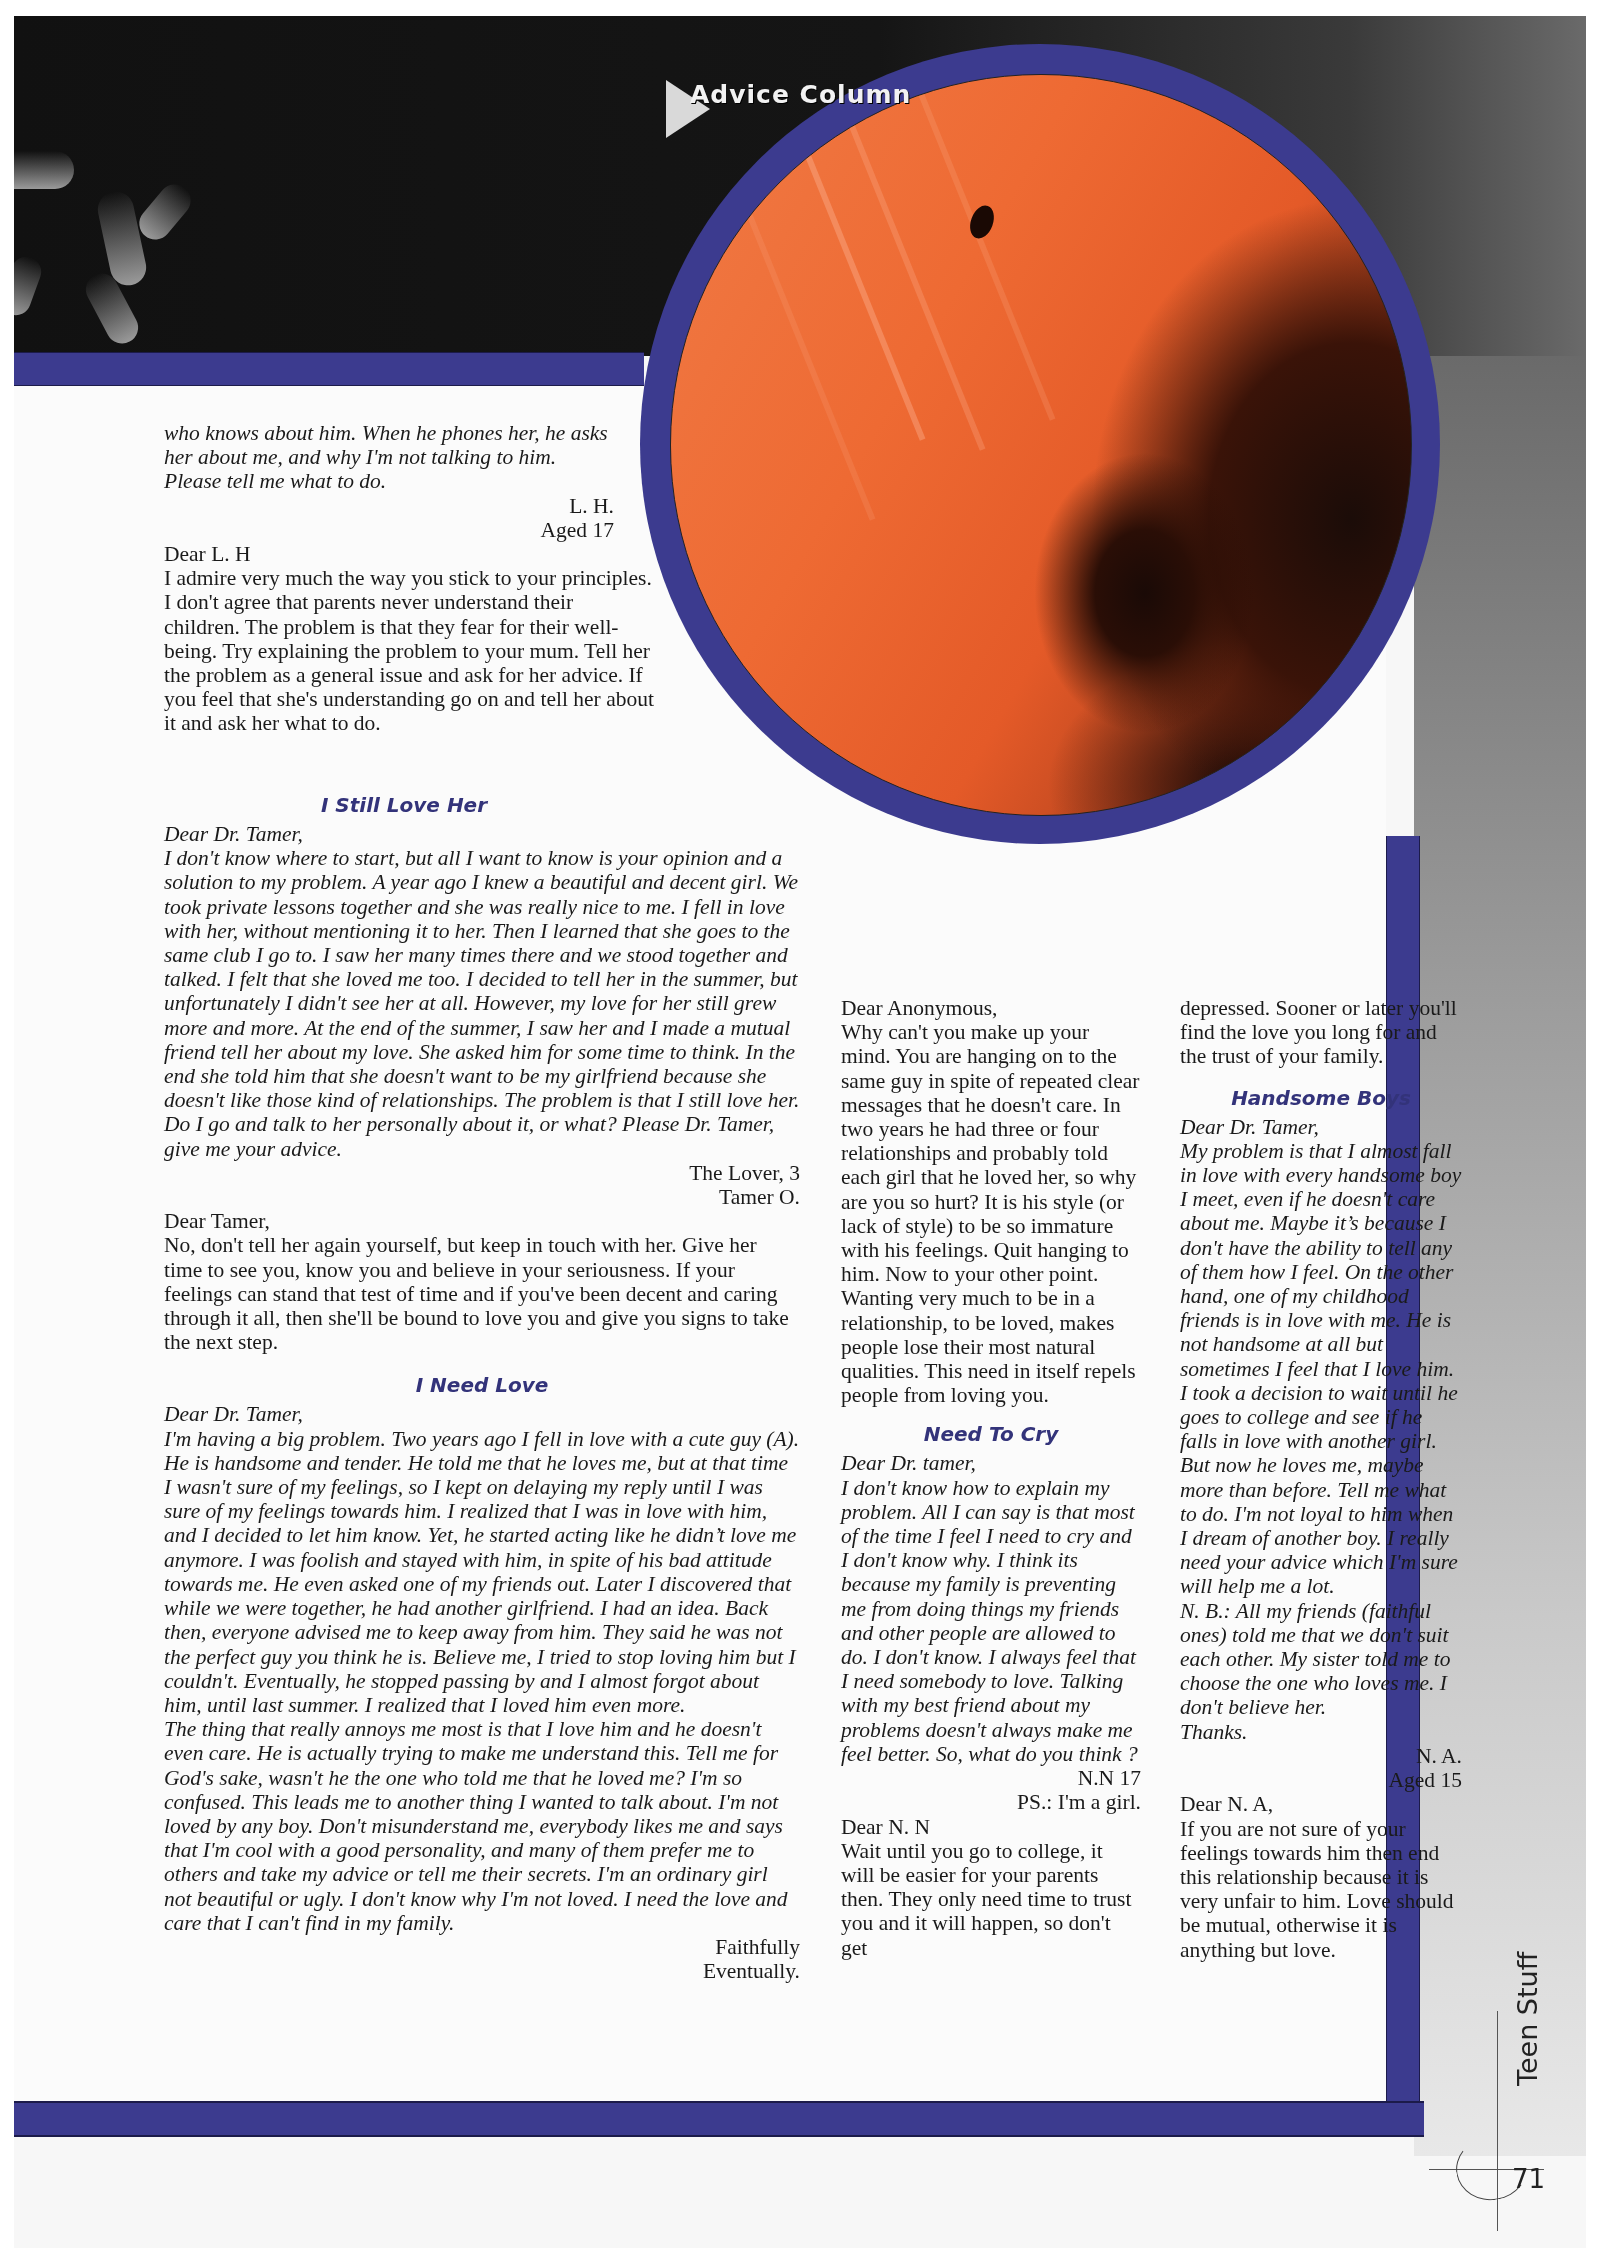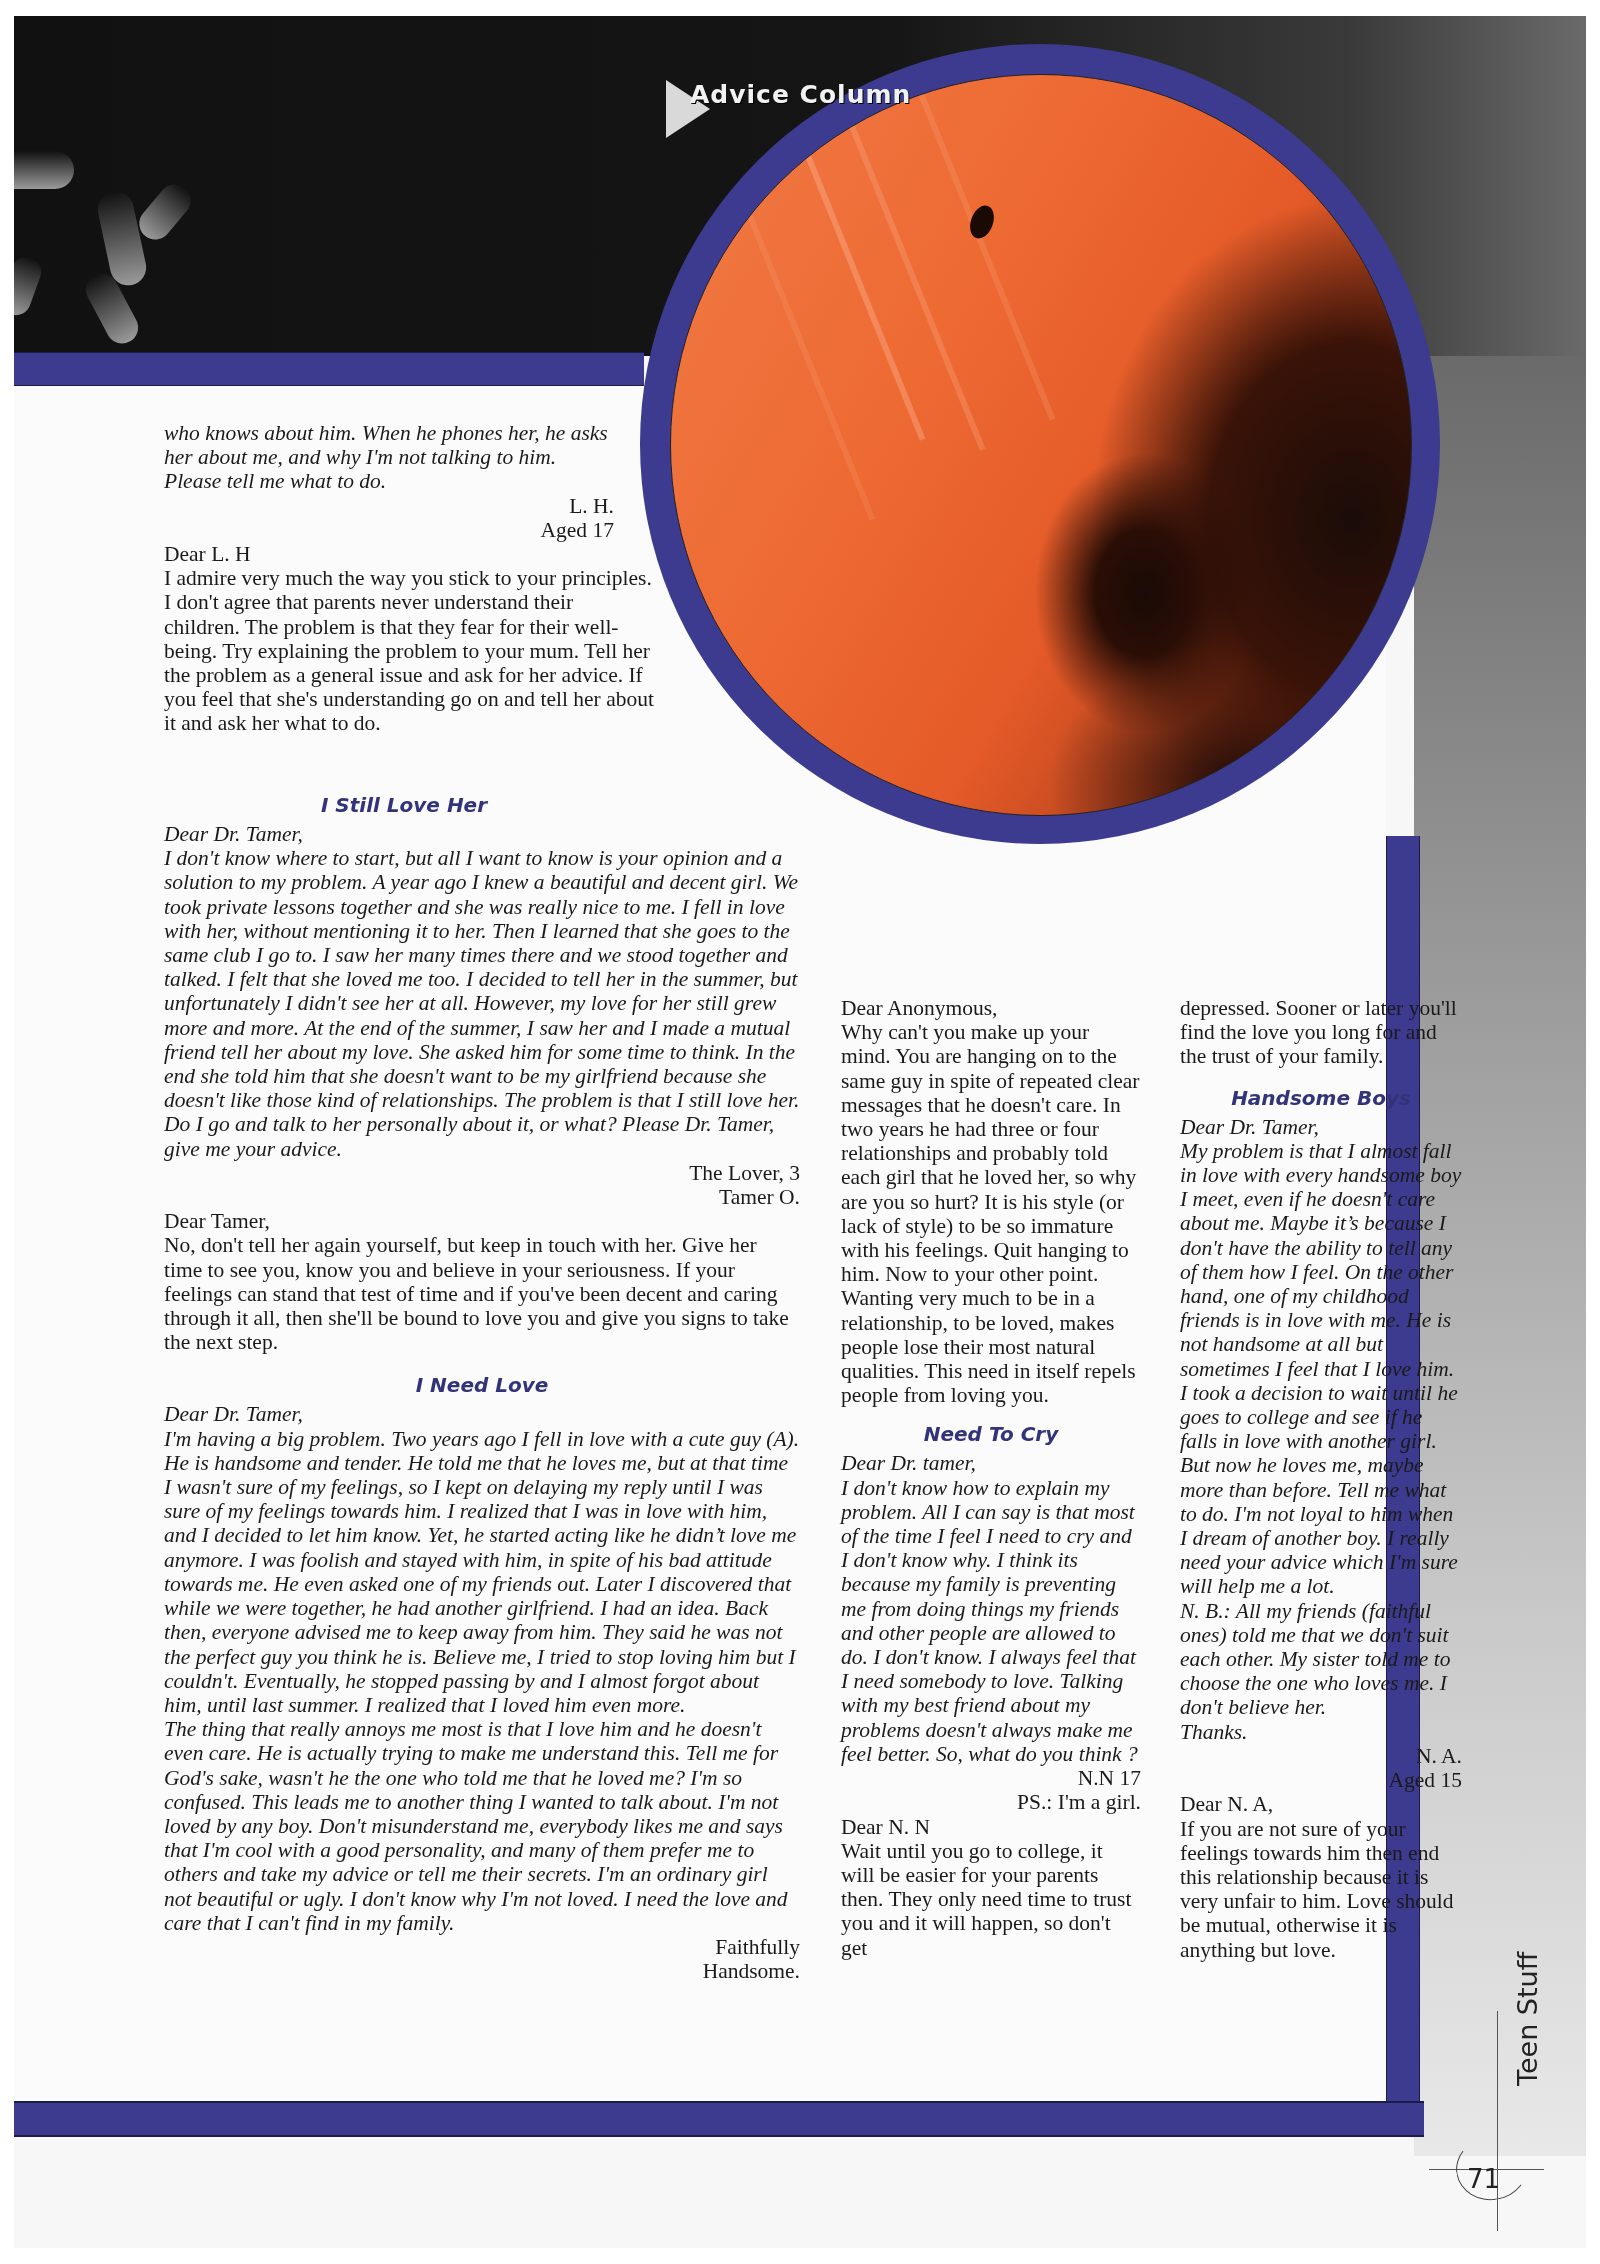--- a/index.html
+++ b/index.html
@@ -32,21 +32,21 @@
   .it{font-style:italic;}
   .sig{text-align:right;}
   .hd{font-family:"DejaVu Sans",sans-serif;font-style:italic;font-weight:bold;color:#33337a;font-size:20px;text-align:center;line-height:34px;}
   p{margin:0;}
   .mt{margin-top:10px;}
   
   .teen-stuff{position:absolute;left:1498px;top:2070px;transform-origin:left top;transform:rotate(-90deg);font-family:"DejaVu Sans",sans-serif;font-size:27px;color:#222;white-space:nowrap;}
   .vline{position:absolute;left:1483px;top:1995px;width:1px;height:220px;background:#555;}
   .hline{position:absolute;left:1415px;top:2153px;width:115px;height:1px;background:#555;}
   .page-circle{position:absolute;left:1442px;top:2120px;width:70px;height:62px;border:1.5px solid #444;border-radius:50%;border-right-color:transparent;border-top-color:transparent;transform:rotate(-10deg);}
-  .page-num{position:absolute;left:1453px;top:2148px;font-family:"DejaVu Sans",sans-serif;font-size:26px;color:#222;}
+  .page-num{position:absolute;left:1498px;top:2148px;font-family:"DejaVu Sans",sans-serif;font-size:26px;color:#222;}
 </style>
 </head>
 <body>
 
 <div class="page">
   <div class="header-band">
     <div class="blob" style="left:-10px;top:135px;width:70px;height:38px;border-radius:0 30px 30px 0;"></div>
     <div class="blob" style="left:90px;top:175px;width:36px;height:95px;transform:rotate(-12deg);"></div>
     <div class="blob" style="left:135px;top:165px;width:32px;height:62px;transform:rotate(40deg);"></div>
     <div class="blob" style="left:82px;top:255px;width:32px;height:75px;transform:rotate(-28deg);"></div>
@@ -90,21 +90,21 @@
     <p class="sig">The Lover, 3</p>
     <p class="sig">Tamer O.</p>
     <p>Dear Tamer,</p>
     <p>No, don't tell her again yourself, but keep in touch with her. Give her time to see you, know you and believe in your seriousness. If your feelings can stand that test of time and if you've been decent and caring through it all, then she'll be bound to love you and give you signs to take the next step.</p>
 
     <div class="hd mt" style="margin-top:14px;">I Need Love</div>
     <p class="it">Dear Dr. Tamer,</p>
     <p class="it">I'm having a big problem. Two years ago I fell in love with a cute guy (A). He is handsome and tender. He told me that he loves me, but at that time I wasn't sure of my feelings, so I kept on delaying my reply until I was sure of my feelings towards him. I realized that I was in love with him, and I decided to let him know. Yet, he started acting like he didn’t love me anymore. I was foolish and stayed with him, in spite of his bad attitude towards me. He even asked one of my friends out. Later I discovered that while we were together, he had another girlfriend. I  had an idea. Back then, everyone advised me to keep away from  him.  They said he was not the perfect guy you think he is.  Believe me, I tried to stop loving him but I couldn't. Eventually, he stopped passing by and I almost forgot about him, until last summer. I realized that I loved him even more.</p>
     <p class="it">The thing that really annoys me most is that I love him and he doesn't even care. He is actually trying to make me understand this. Tell me for God's sake, wasn't he the one who told me that he loved me? I'm so confused. This leads me to another thing I wanted to talk about. I'm not loved by any boy. Don't misunderstand me, everybody likes me and says that I'm cool with a good personality, and many of them prefer me to others and take my advice or tell me their secrets. I'm an ordinary girl not beautiful or ugly. I don't know why I'm not loved. I need the love and care that I can't find in my family.</p>
     <p class="sig">Faithfully</p>
-    <p class="sig">Handsome.</p>
+    <p class="sig">Eventually.</p>
   </div>
 
   <div class="col" style="left:827px;top:980px;width:300px;">
     <p>Dear Anonymous,</p>
     <p>Why can't you make up your mind. You are hanging on to the same guy in spite of repeated clear messages that he doesn't care. In two years he had three or four relationships and probably told each girl that he loved her, so why are you so hurt? It is his style (or lack of style) to be so immature with his feelings. Quit hanging to him. Now to your other point. Wanting very much to be in a relationship, to be loved, makes people lose their most natural qualities. This need in itself repels people from loving you.</p>
 
     <div class="hd mt" style="">Need To Cry</div>
     <p class="it">Dear Dr. tamer,</p>
     <p class="it">I don't know how to explain my problem. All I can say is that most of the time I feel I need to cry and I don't  know why. I think its because my family is preventing me from doing things my friends and other people are allowed to do. I don't know. I always feel that I need somebody to love. Talking with my best friend about my problems doesn't always make me feel better. So, what do you think ?</p>
     <p class="sig">N.N  17</p>

